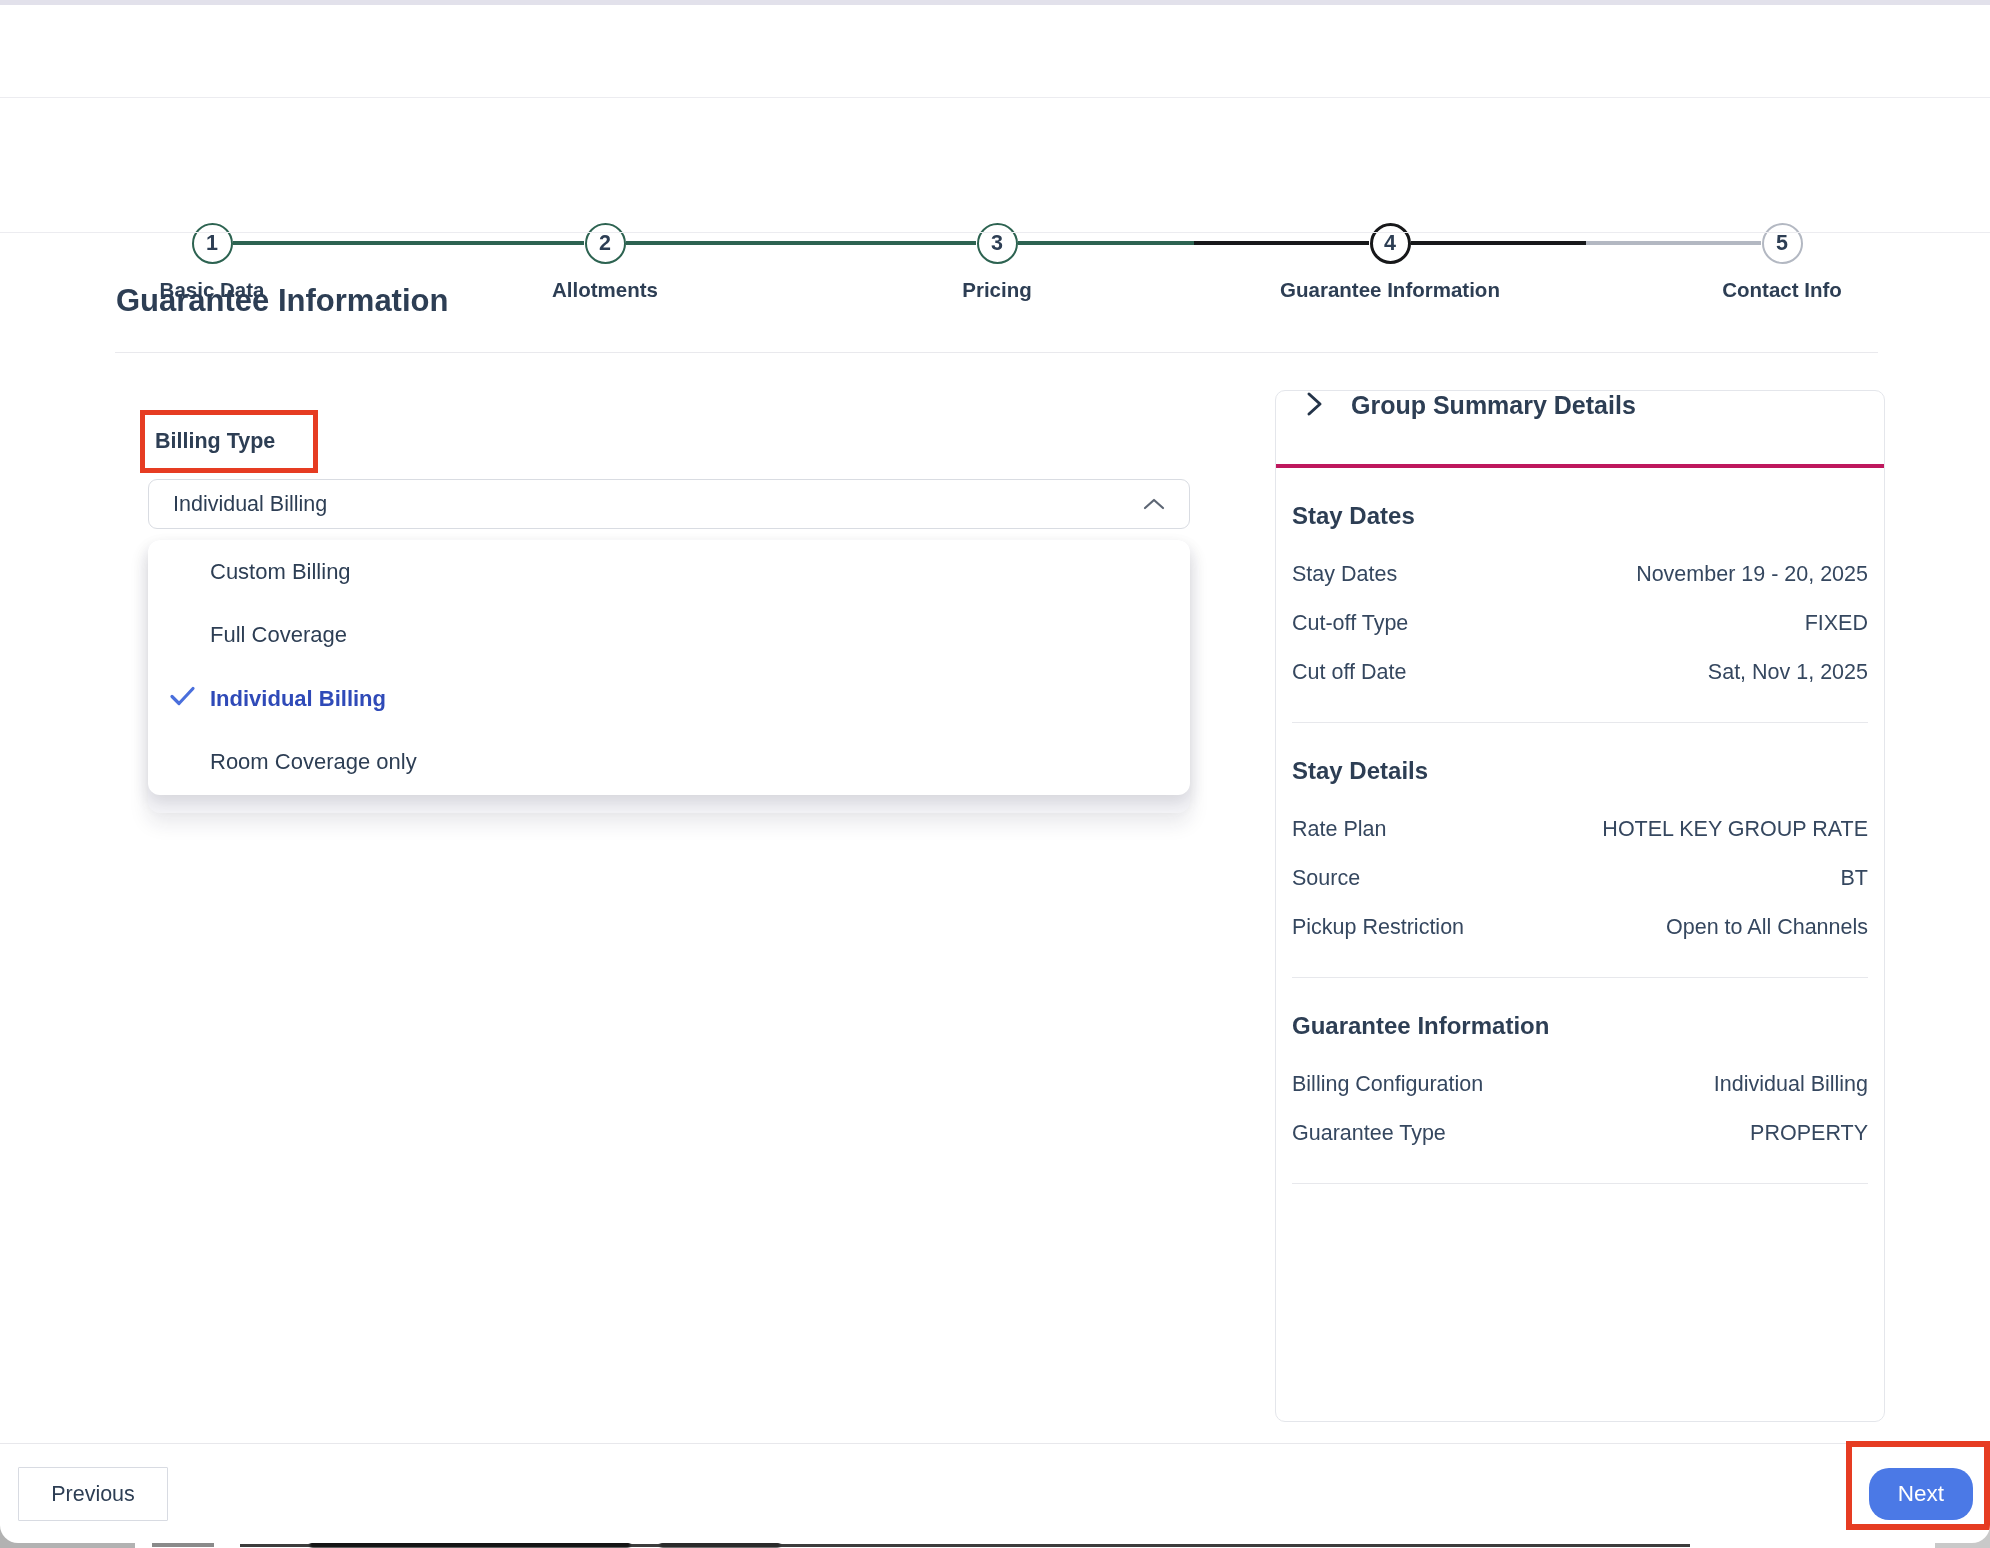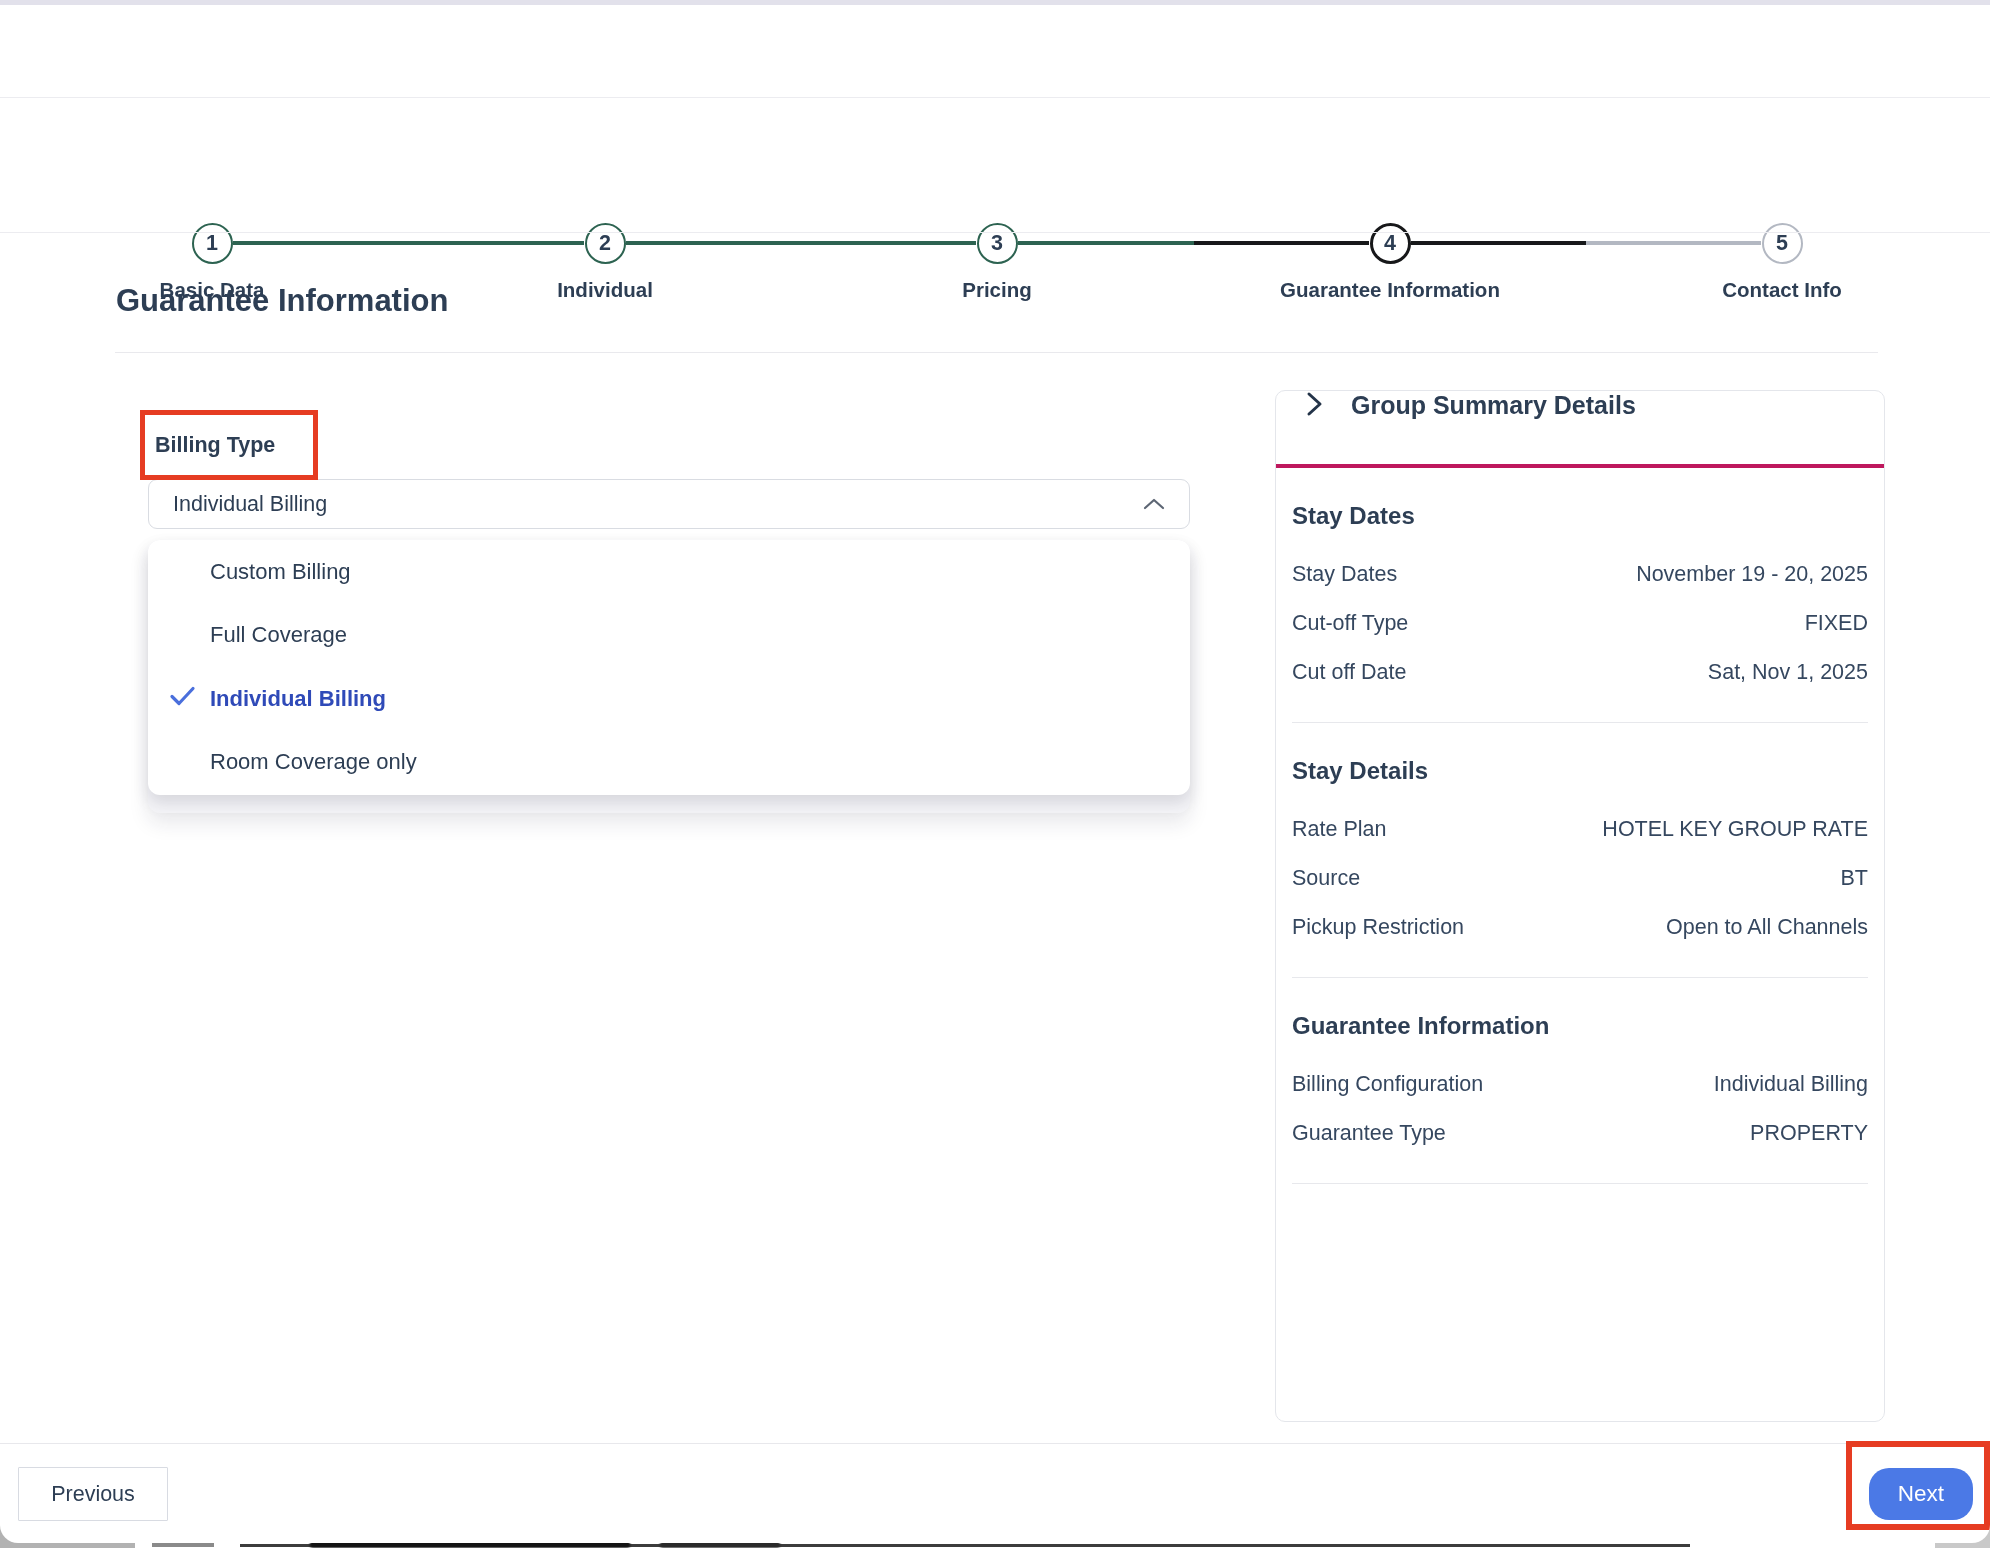--- a/index.html
+++ b/index.html
@@ -50,21 +50,21 @@
   .step.active   .step-circle { border:3px solid var(--black-step); }
   .step.upcoming .step-circle { border:2.5px solid var(--gray-step); }
   .step-label { margin-top:14px; font-size:20.5px; font-weight:600; color:var(--text-dark); }
 
   
   .page-heading { position:absolute; left:116px; top:283px; font-size:31px; font-weight:700; color:var(--text-dark); }
   .hr-heading { position:absolute; left:115px; right:112px; top:352px; height:1px; background:#e9e9ed; }
 
   
   .billing-annotation {
-    position:absolute; left:140px; top:410px; width:178px; height:70px;
+    position:absolute; left:140px; top:410px; width:178px; height:63px;
     border:5px solid var(--red); z-index:5; display:flex; align-items:center;text-align:center;
   }
   .billing-label { padding-left:10px; font-size:21.5px; font-weight:600; color:var(--text-dark); }
 
   .select-box {
     position:absolute; left:148px; top:479px; width:1042px; height:50px;
     border:1px solid #d9dce2; border-radius:9px; background:#fff;
     display:flex; align-items:center; padding:0 24px; cursor:pointer;
   }
   .select-value { font-size:21.5px; color:var(--text-dark); }
@@ -144,21 +144,21 @@
     <div class="connector c-black" style="left:1194px; width:175px;"></div>
     <div class="connector c-black" style="left:1411px; width:175px;"></div>
     <div class="connector c-gray" style="left:1586px; width:175px;"></div>
 
     <div class="step complete" style="left:212px;">
       <div class="step-circle">1</div>
       <div class="step-label">Basic Data</div>
     </div>
     <div class="step complete" style="left:605px;">
       <div class="step-circle">2</div>
-      <div class="step-label">Individual</div>
+      <div class="step-label">Allotments</div>
     </div>
     <div class="step complete" style="left:997px;">
       <div class="step-circle">3</div>
       <div class="step-label">Pricing</div>
     </div>
     <div class="step active" style="left:1390px;">
       <div class="step-circle">4</div>
       <div class="step-label">Guarantee Information</div>
     </div>
     <div class="step upcoming" style="left:1782px;">

